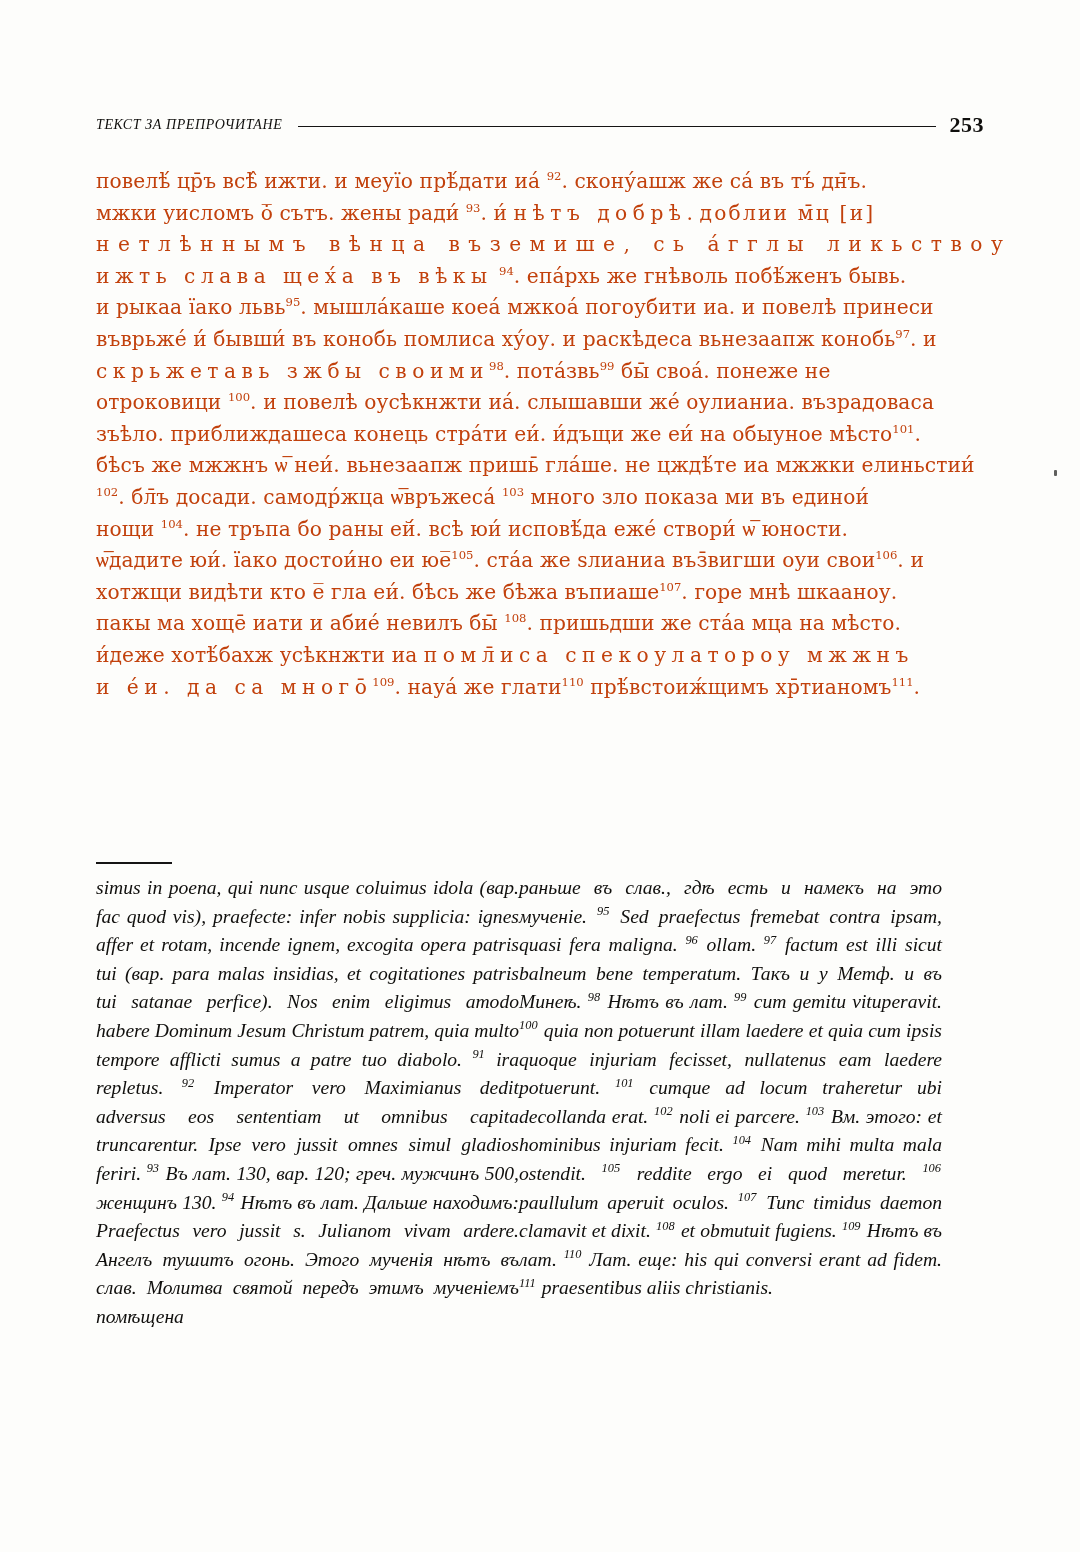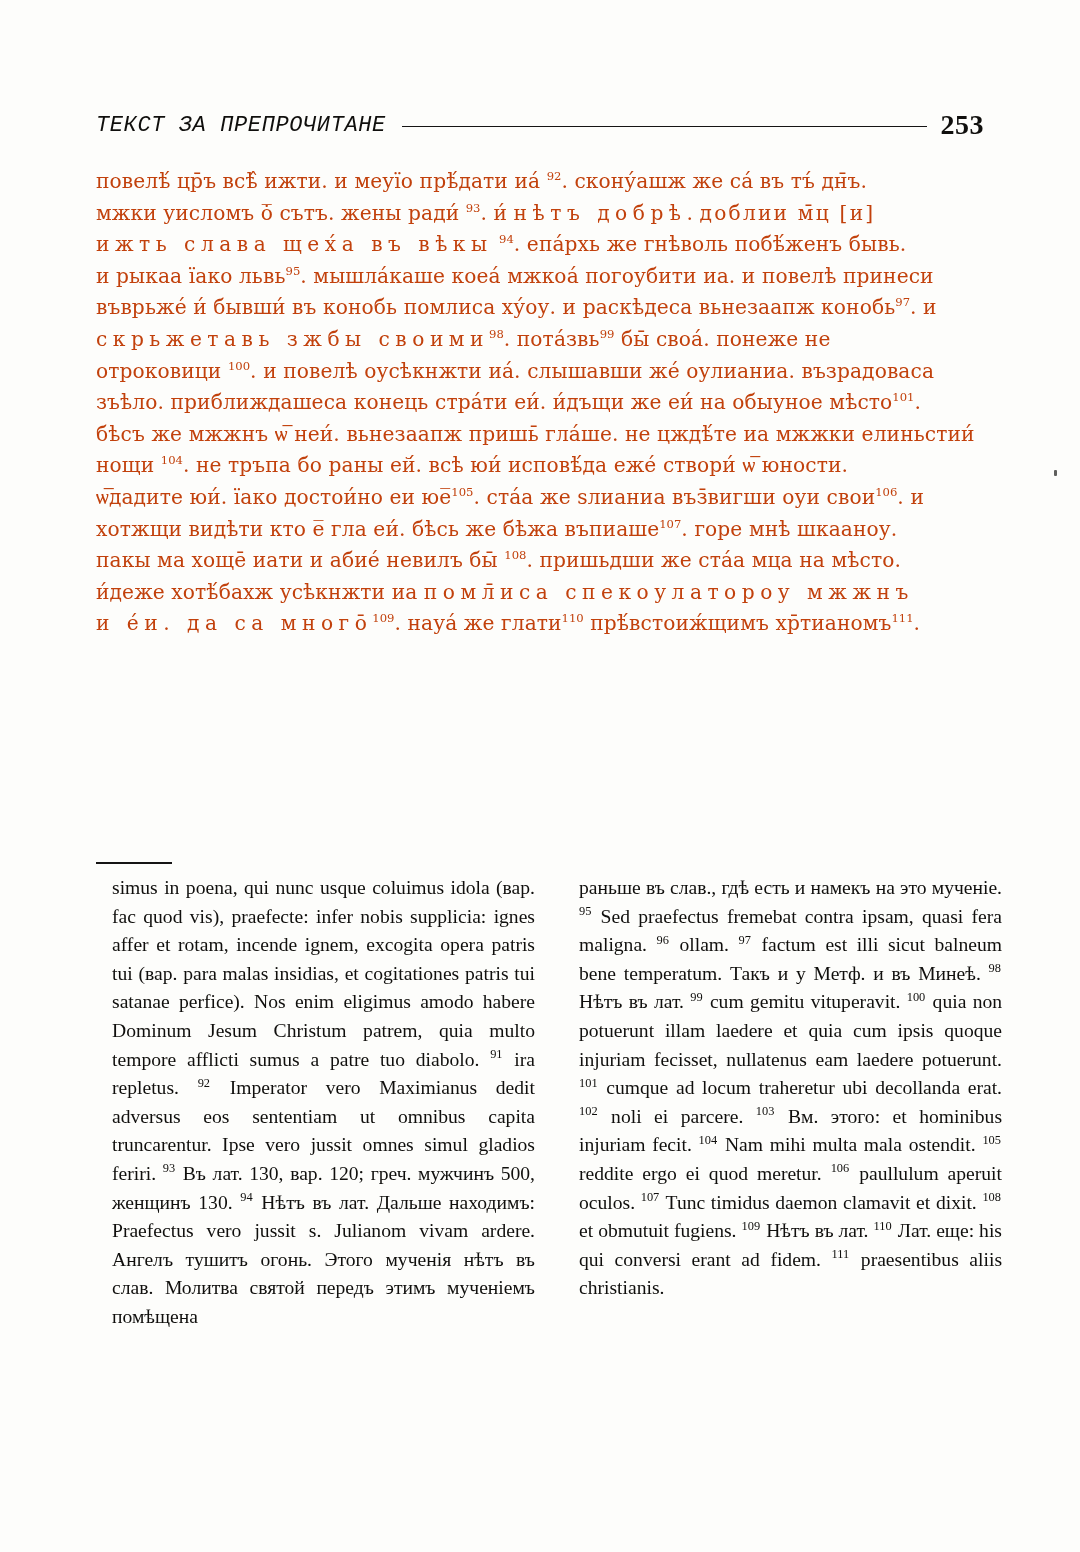--- a/index.html
+++ b/index.html
@@ -25,33 +25,33 @@
     position: absolute;
     left: 96px;
     top: 108px;
     width: 888px;
     height: 34px;
     display: flex;
     align-items: center;
   }
   .runhead-title {
     font-style: italic;
-    font-size: 22px;
+    font-size: 14px;
     letter-spacing: 0.6px;
     white-space: nowrap;
-    font-family: Liberation Mono, monospace;
+    font-family: Liberation Serif, serif;
   }
   .runhead-rule {
     flex: 1 1 auto;
     height: 0;
     border-top: 1.6px solid #151414;
     margin: 2px 14px 0 16px;
   }
   .runhead-page {
-    font-size: 28px;
+    font-size: 22px;
     font-weight: 700;
     letter-spacing: 0.5px;
     font-family: "Liberation Serif", serif;
   }
 
   
   .oldtext {
     position: absolute;
     left: 96px;
     top: 166px;
@@ -84,25 +84,25 @@
     position: absolute;
     left: 96px;
     top: 862px;
     width: 76px;
     border-top: 2px solid #151414;
   }
 
   
   .notes {
     position: absolute;
-    left: 112px;
+    left: 96px;
     top: 874px;
     width: 890px;
     display: flex;
-    gap: 44px;
+    font-style: italic;
   }
   .col {
     width: 423px;
     font-size: 19.6px;
     line-height: 28.6px;
     text-align: justify;
     text-justify: inter-word;
     hyphens: manual;
     font-family: "Liberation Serif", serif;
   }
@@ -133,27 +133,29 @@
 
   <div class="runhead">
     <div class="runhead-title">ТЕКСТ ЗА ПРЕПРОЧИТАНЕ</div>
     <div class="runhead-rule"></div>
     <div class="runhead-page">253</div>
   </div>
 
   <div class="oldtext">
       <span class="ln">повелѣ́ цр̄ъ всѣ̂ ижти. и меуїо прѣ́дати иа́ <sup>92</sup>. скону́ашж же са́ въ тъ́ дн̄ъ.</span>
       <span class="ln">мжки уисломъ о̅̇ сътъ. жены ради́ <sup>93</sup>. и́ <span class="sp2">нѣтъ добрѣ</span>. <span class="sp1">доблии м̄ц [и]</span></span>
+      <span class="ln"><span class="sp3">нетлѣннымъ вѣнца въземише, сь а́гглы ликьствоу</span></span>
       <span class="ln"><span class="sp2">ижть слава щех́а въ вѣкы</span> <sup>94</sup>. епа́рхь же гнѣволь побѣ́женъ бывь.</span>
       <span class="ln">и рыкаа їако львь<sup>95</sup>. мышла́каше коеа́ мжкоа́ погоубити иа. и повелѣ принеси</span>
       <span class="ln">въврьже́ и́ бывши́ въ конобь помлиса ху́оу. и раскѣдеса вьнезаапж конобь<sup>97</sup>. и</span>
       <span class="ln"><span class="sp2">скрьжетавь зжбы своими</span><sup>98</sup>. пота́звь<sup>99</sup> бы̄ своа́. понеже не</span>
       <span class="ln">отроковици <sup>100</sup>. и повелѣ оусѣкнжти иа́. слышавши же́ оулианиа. възрадоваса</span>
       <span class="ln">зъѣло. приближдашеса конець стра́ти еи́. и́дъщи же еи́ на обыуное мѣсто<sup>101</sup>.</span>
       <span class="ln">бѣсъ же мжжнъ ѡ̅ неи́. вьнезаапж пришь̄ гла́ше. не цждѣ́те иа мжжки елиньстии́</span>
+      <span class="ln"><sup>102</sup>. бл̄ъ досади. самодр́жца ѡ̅връжеса́ <sup>103</sup> много зло показа ми въ единои́</span>
       <span class="ln">нощи <sup>104</sup>. не тръпа бо раны ей́. всѣ юи́ исповѣ́да еже́ створи́ ѡ̅ юности.</span>
       <span class="ln">ѡ̅дадите юи́. їако достои́но еи юе̅<sup>105</sup>. ста́а же ѕлианиа въз̄вигши оуи свои<sup>106</sup>. и</span>
       <span class="ln">хотжщи видѣти кто е̅ гла еи́. бѣсь же бѣжа въпиаше<sup>107</sup>. горе мнѣ шкааноу.</span>
       <span class="ln">пакы ма хоще̄ иати и абие́ невилъ бы̄ <sup>108</sup>. пришьдши же ста́а мца на мѣсто.</span>
       <span class="ln">и́деже хотѣ́бахж усѣкнжти иа <span class="sp2">помл̄иса спекоулатороу мжжнъ</span></span>
       <span class="ln"><span class="sp2">и е́и. да са много̄</span><sup>109</sup>. науа́ же глати<sup>110</sup> прѣ́встоиж́щимъ хр̄тианомъ<sup>111</sup>.</span>
     </div>
 
   <div class="speck"></div>
 

